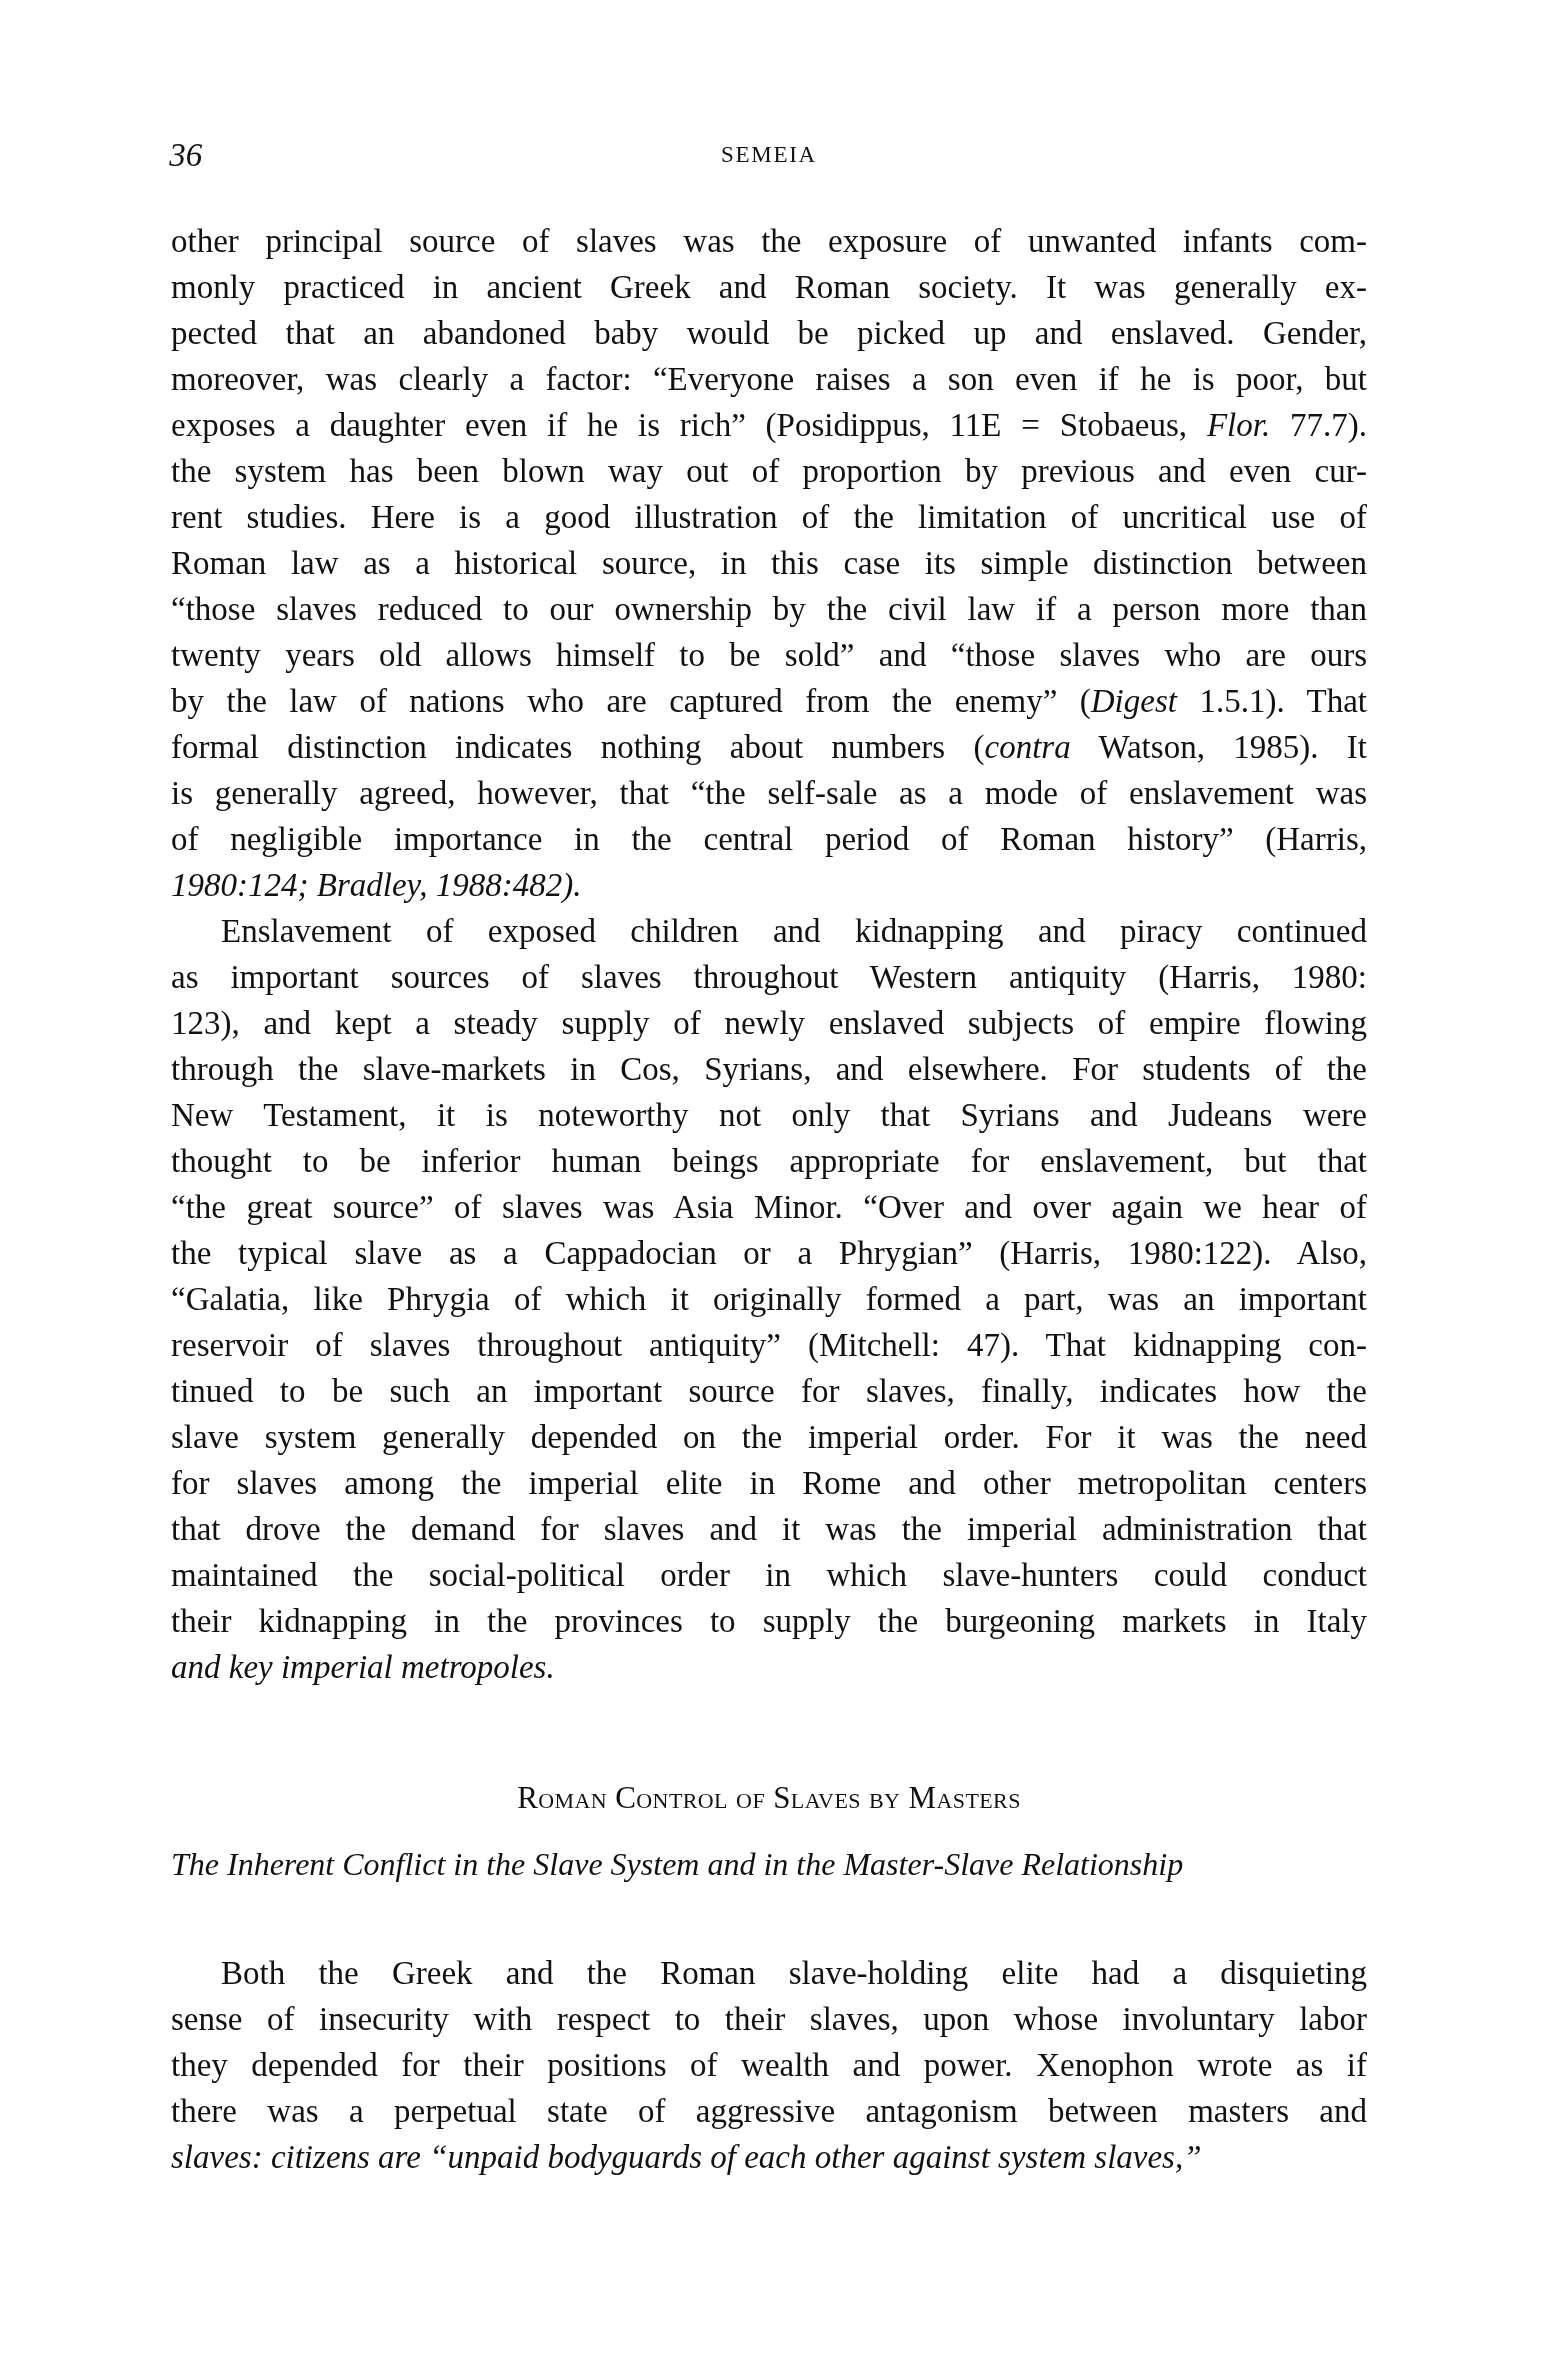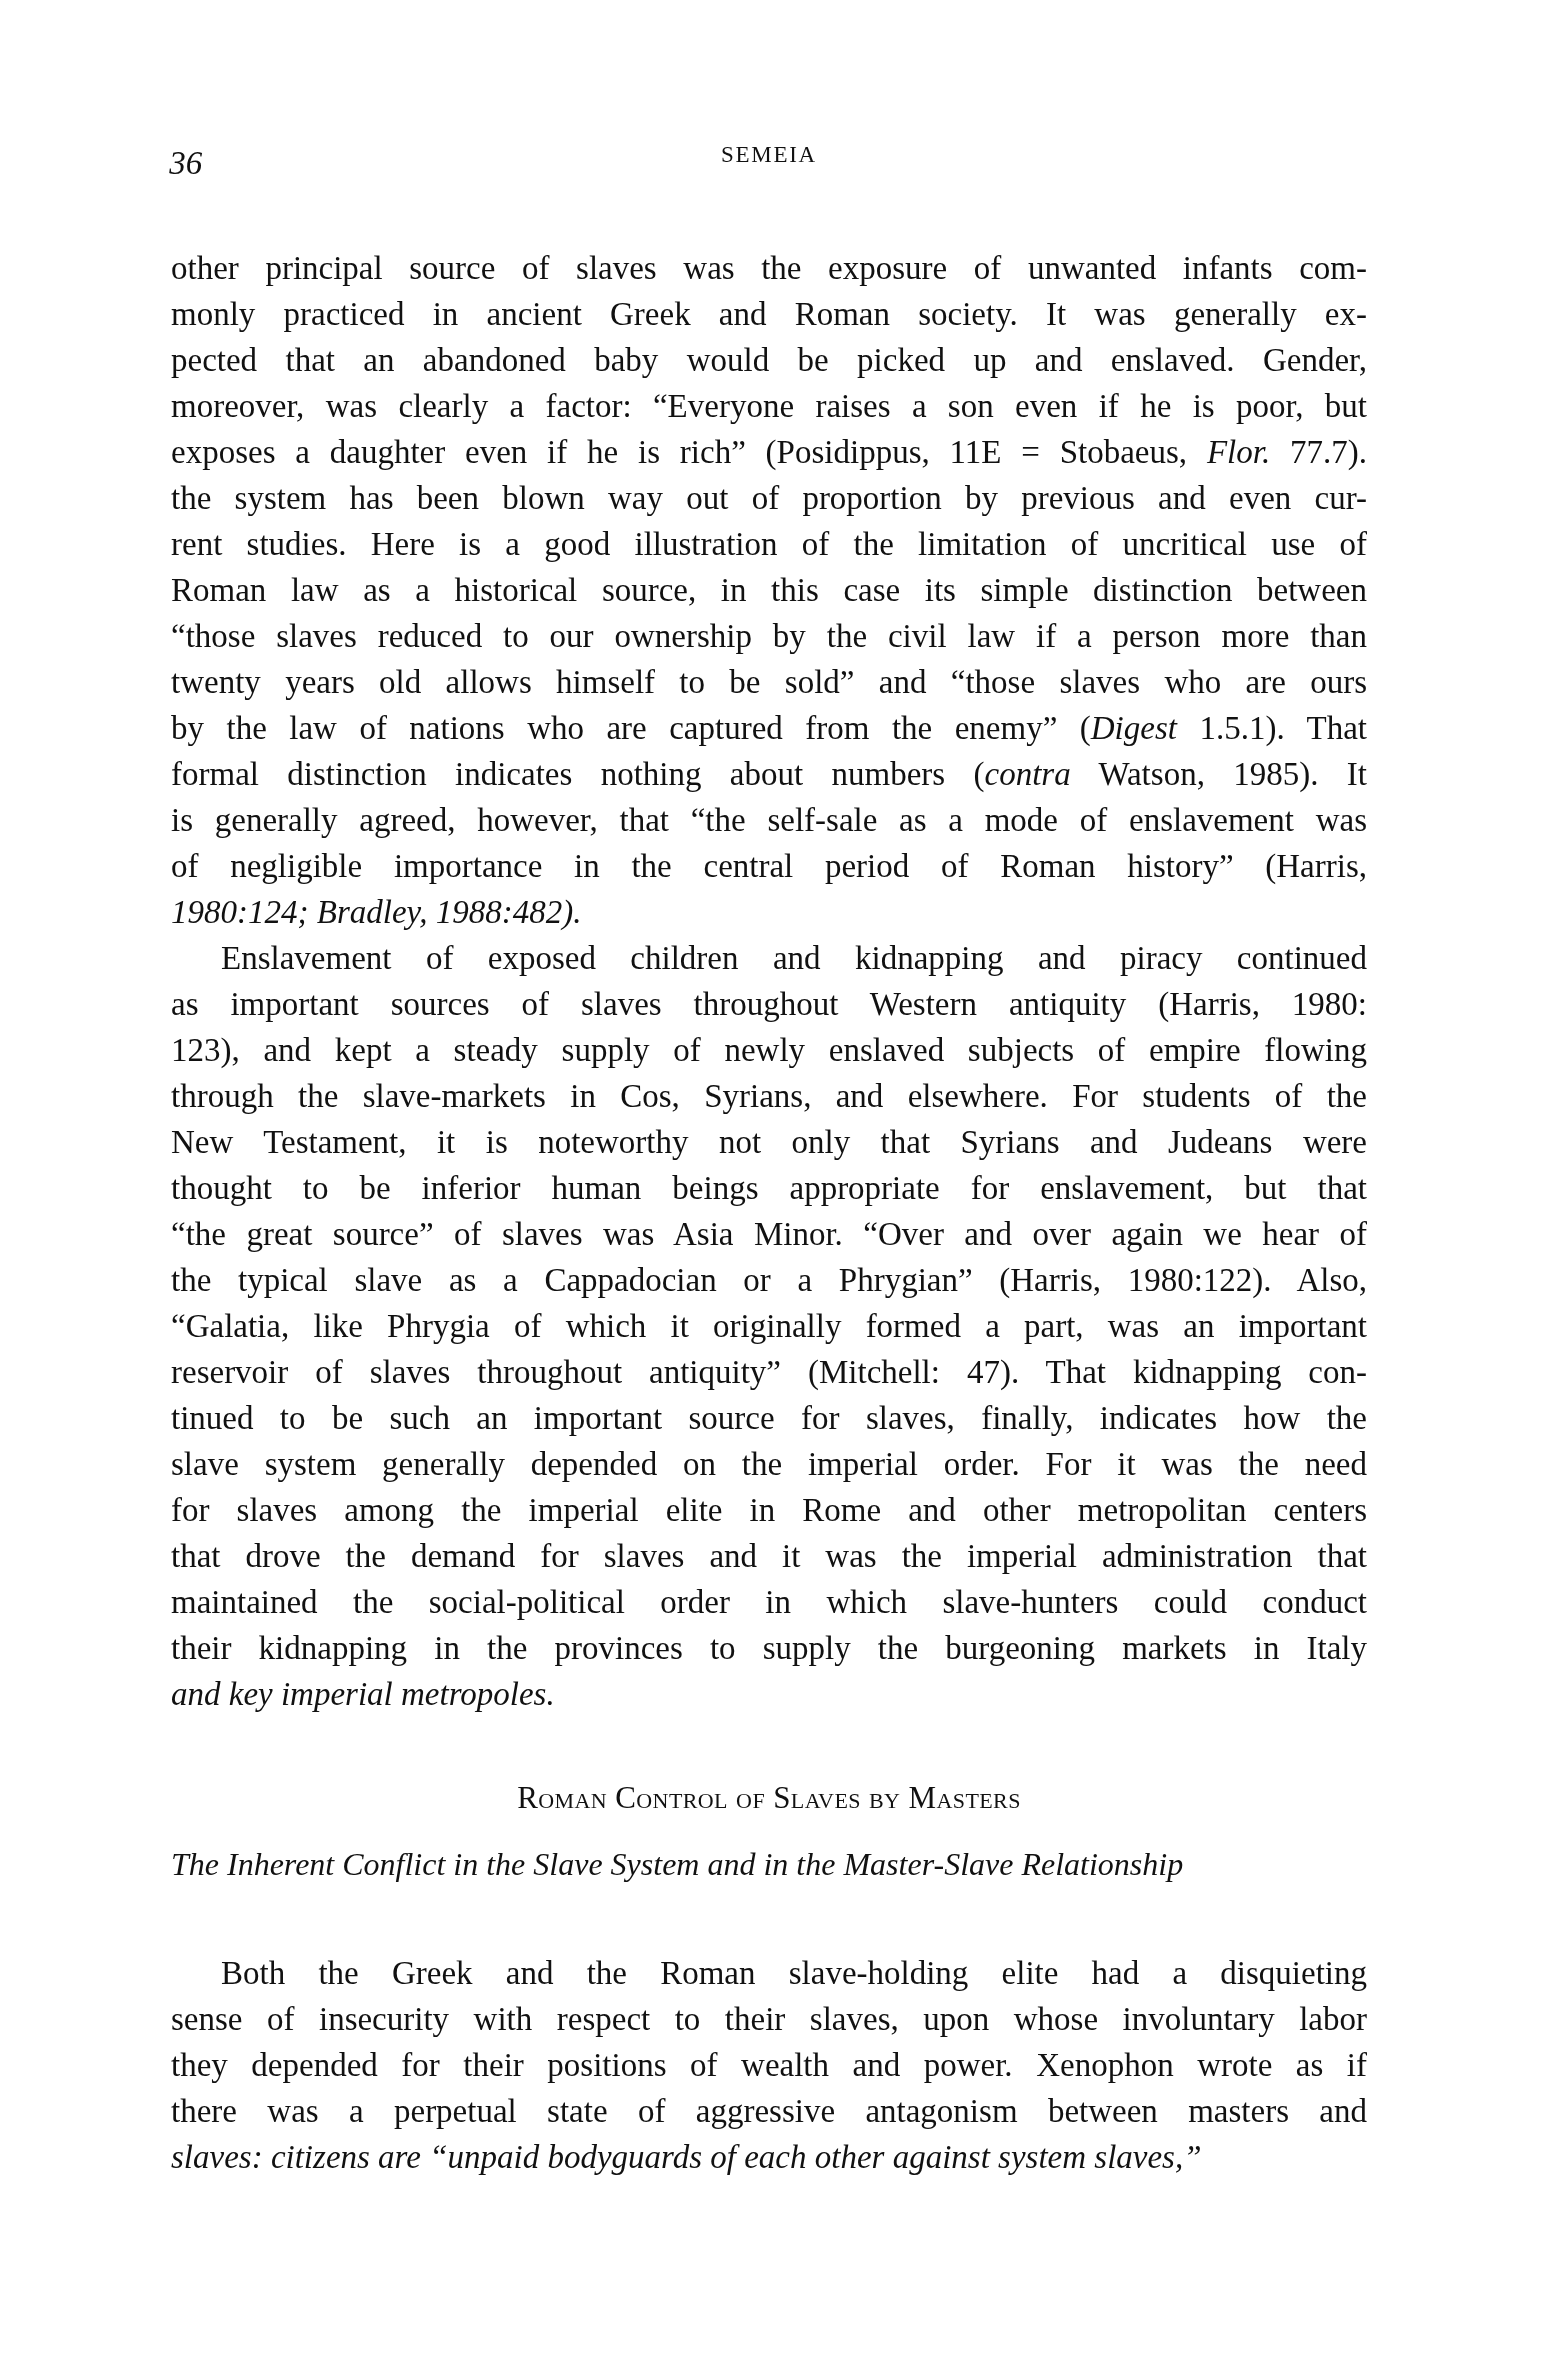--- a/index.html
+++ b/index.html
@@ -1,23 +1,23 @@
 <!DOCTYPE html>
 <html style="font-size:13.7px"><head>
 <meta charset="utf-8">
 <style>
   html, body { margin: 0; padding: 0; background: #ffffff; }
   body { width: 1542px; height: 2377px; position: relative; overflow: hidden;
          font-family: "Liberation Serif", "DejaVu Serif", serif; color: #111; }
   .page { position: absolute; left: 171px; top: 0; width: 1196px; }
   .running-head { position: absolute; top: 137px; left: 0; width: 1196px; height: 51px; }
-  .page-number { position: absolute; left: -1.7px; top: 8px; font-size: 33px; font-style: italic; }
+  .page-number { position: absolute; left: -1.7px; top: 0; font-size: 33px; font-style: italic; }
   .journal-title { position: absolute; left: 0; right: 0; text-align: center; top: 5.1px;
                    font-size: 23px; letter-spacing: 1.7px; }
-  .body-text { position: absolute; top: 245px; left: 0; width: 1196px; }
+  .body-text { position: absolute; top: 218px; left: 0; width: 1196px; }
   p.para { margin: 0; font-size: 33px; line-height: 46px; text-align: justify;
            text-align-last: left; hyphens: none; }
   .line { display: block; text-align: justify; text-align-last: justify; white-space: nowrap; height: 46px; }
   .line.last { text-align-last: left; font-style: italic; }
   .line.indent-first { padding-left: 50px; }
   .section-heading { position: absolute; top: 1780px; left: 0; width: 1196px; text-align: center;
                      font-size: 31px; font-variant: small-caps; letter-spacing: 0.4px; }
   .subsection-heading { position: absolute; top: 1846px; left: 0; width: 1196px;
                         font-size: 32px; font-style: italic; white-space: nowrap; }
   .body-text-2 { position: absolute; top: 1950px; left: 0; width: 1196px; }

